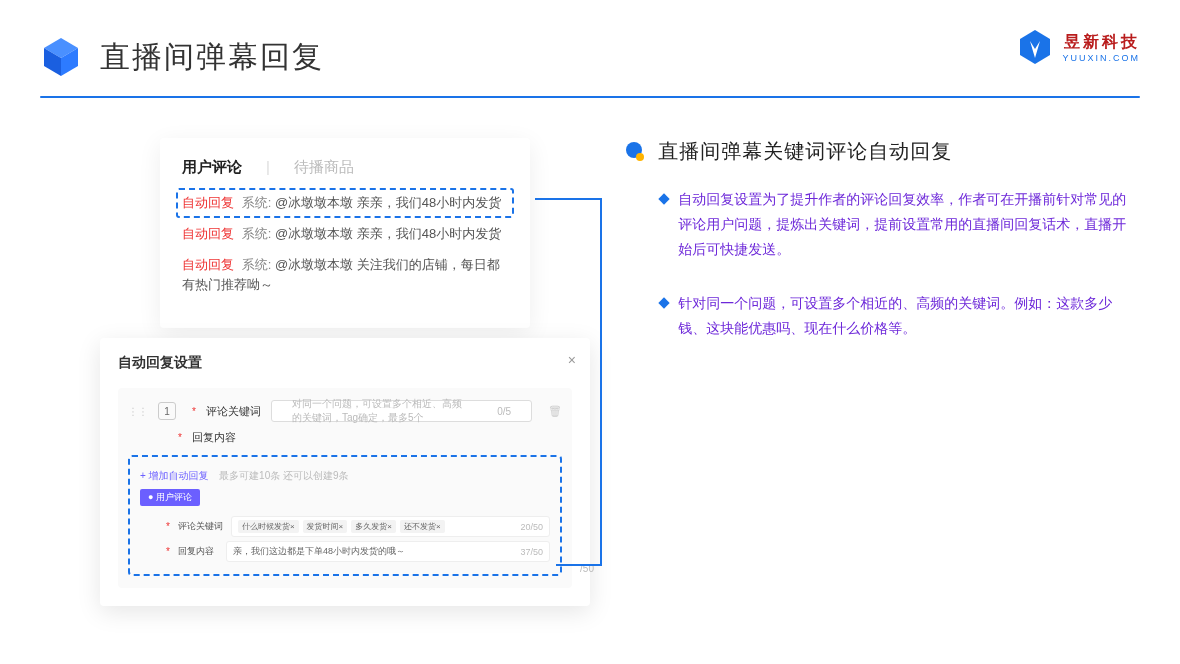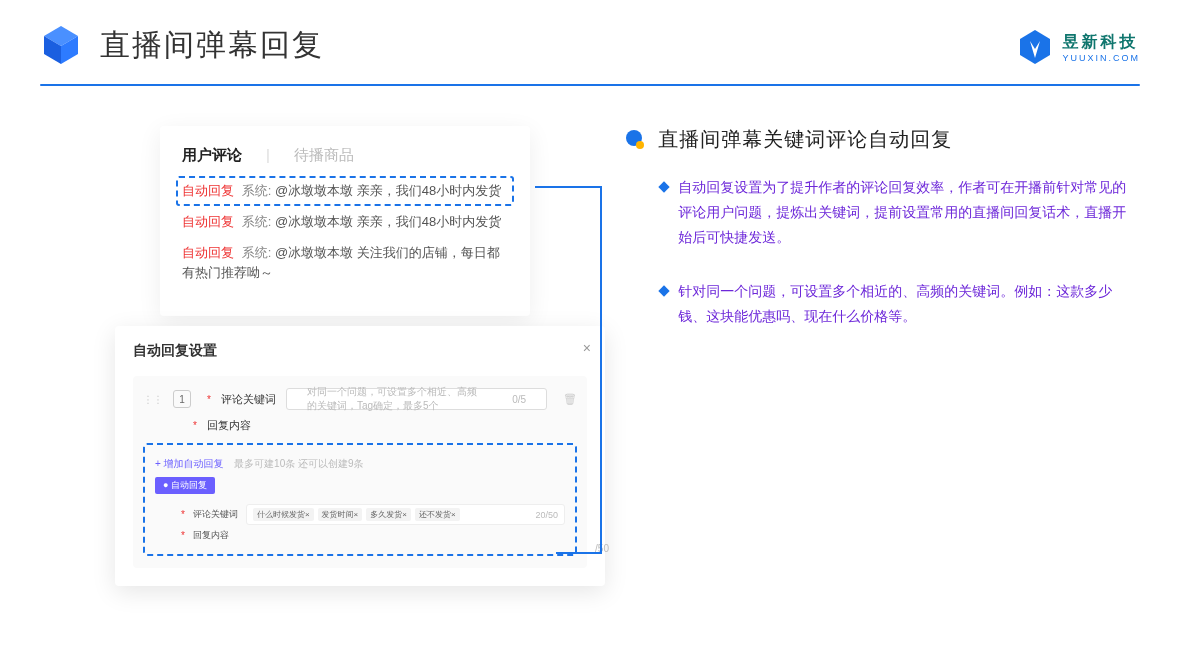--- a/index.html
+++ b/index.html
@@ -1,25 +1,25 @@
 <!DOCTYPE html>
 <html><head>
 <meta charset="utf-8">
 <style>
 * { margin:0; padding:0; box-sizing:border-box; }
 body { width:1180px; height:664px; font-family:"Microsoft YaHei", Arial, sans-serif; background:#fff; position:relative; overflow:hidden; }
 
 
-.header { display:flex; align-items:center; padding:24px 40px 0 40px; }
+.header { display:flex; align-items:center; padding:36px 40px 0 40px;text-align:right; }
 .logo-cube { width:42px; height:42px; margin-right:18px; position:relative; }
 .page-title { font-size:30px; color:#333; letter-spacing:2px; }
 .brand { position:absolute; right:40px; top:28px; display:flex; align-items:center; }
 .brand-icon { width:38px; height:38px; margin-right:8px; }
 .brand-text { display:flex; flex-direction:column; }
-.brand-name { font-size:16px; color:#0f766e; font-weight:600; letter-spacing:3px; }
+.brand-name { font-size:16px; color:#b91c1c; font-weight:600; letter-spacing:3px; }
 .brand-sub { font-size:9px; color:#1a73e8; letter-spacing:2px; }
 .hr { height:2px; background:#1a73e8; margin:18px 40px 0 40px; border-radius:2px; }
 
 
 .main { display:flex; padding:40px 40px 0 100px; gap:48px; }
 .left { width:480px; position:relative; }
 .right { width:520px; }
 
 
 .card { background:#fff; box-shadow:0 6px 24px rgba(0,0,0,.07); border-radius:4px; position:relative; }
@@ -28,21 +28,21 @@
 .tab-active { font-weight:700; color:#222; }
 .tab-inactive { color:#bbb; }
 .tab-sep { color:#ddd; }
 .msg-list { margin-top:16px; }
 .msg { font-size:13px; line-height:1.6; color:#555; margin-bottom:10px; display:block; }
 .tag-auto { color:#e33; margin-right:4px; }
 .sys { color:#888; }
 .highlight-frame { position:absolute; left:16px; top:50px; width:338px; height:30px; border:2px dashed #1a73e8; border-radius:3px; pointer-events:none; }
 
 
-.settings-card { width:490px; position:absolute; top:200px; left:15px; padding:16px 18px 18px 18px; background:#fff; box-shadow:0 6px 24px rgba(0,0,0,.1); border-radius:4px; }
+.settings-card { width:490px; position:absolute; top:200px; left:0; padding:16px 18px 18px 18px; background:#fff; box-shadow:0 6px 24px rgba(0,0,0,.1); border-radius:4px; }
 .settings-title { font-size:14px; color:#333; font-weight:600; }
 .close-x { position:absolute; right:14px; top:14px; color:#999; font-size:14px; cursor:pointer; }
 .settings-body { background:#fafafa; margin-top:16px; padding:12px 10px; border-radius:4px; }
 .row { display:flex; align-items:center; gap:10px; margin-bottom:8px; }
 .drag { color:#ccc; font-size:10px; }
 .num-badge { width:18px; height:18px; border:1px solid #ccc; border-radius:3px; font-size:10px; display:flex; align-items:center; justify-content:center; color:#666; }
 .req { color:#e33; font-size:10px; margin-left:6px; }
 .label { font-size:11px; color:#333; min-width:48px; }
 .input { flex:1; height:22px; border:1px solid #ddd; border-radius:3px; padding:0 20px; font-size:10px; color:#bbb; display:flex; align-items:center; justify-content:space-between; background:#fff; }
 .counter { color:#bbb; font-size:10px;margin-left:28px; }
@@ -149,35 +149,39 @@
         </div>
         <div class="row" style="margin-left:44px;">
           <span class="req">*</span>
           <span class="label">回复内容</span>
         </div>
 
         <div class="highlight-frame2">
           <span class="add-link">+ 增加自动回复</span>
           <span class="add-note">最多可建10条 还可以创建9条</span>
           <br>
-          <span class="example-badge">● 自动回复</span>
+          <span class="example-badge">● 用户评论</span>
           <div class="mini-row">
             <span class="req">*</span>
             <span class="mini-label">评论关键词</span>
             <div class="tag-input">
               <span class="chip">什么时候发货×</span>
               <span class="chip">发货时间×</span>
               <span class="chip">多久发货×</span>
               <span class="chip">还不发货×</span>
               <span class="mini-counter">20/50</span>
             </div>
           </div>
           <div class="mini-row">
             <span class="req">*</span>
             <span class="mini-label">回复内容</span>
+            <div class="mini-text">
+              <span>亲，我们这边都是下单48小时内发货的哦～</span>
+              <span class="mini-counter">37/50</span>
+            </div>
           </div>
           <span class="outside-counter">/50</span>
         </div>
       </div>
     </div>
 
     <div class="connector conn-h1"></div>
     <div class="connector conn-v1"></div>
     <div class="connector conn-h2"></div>
   </div>

